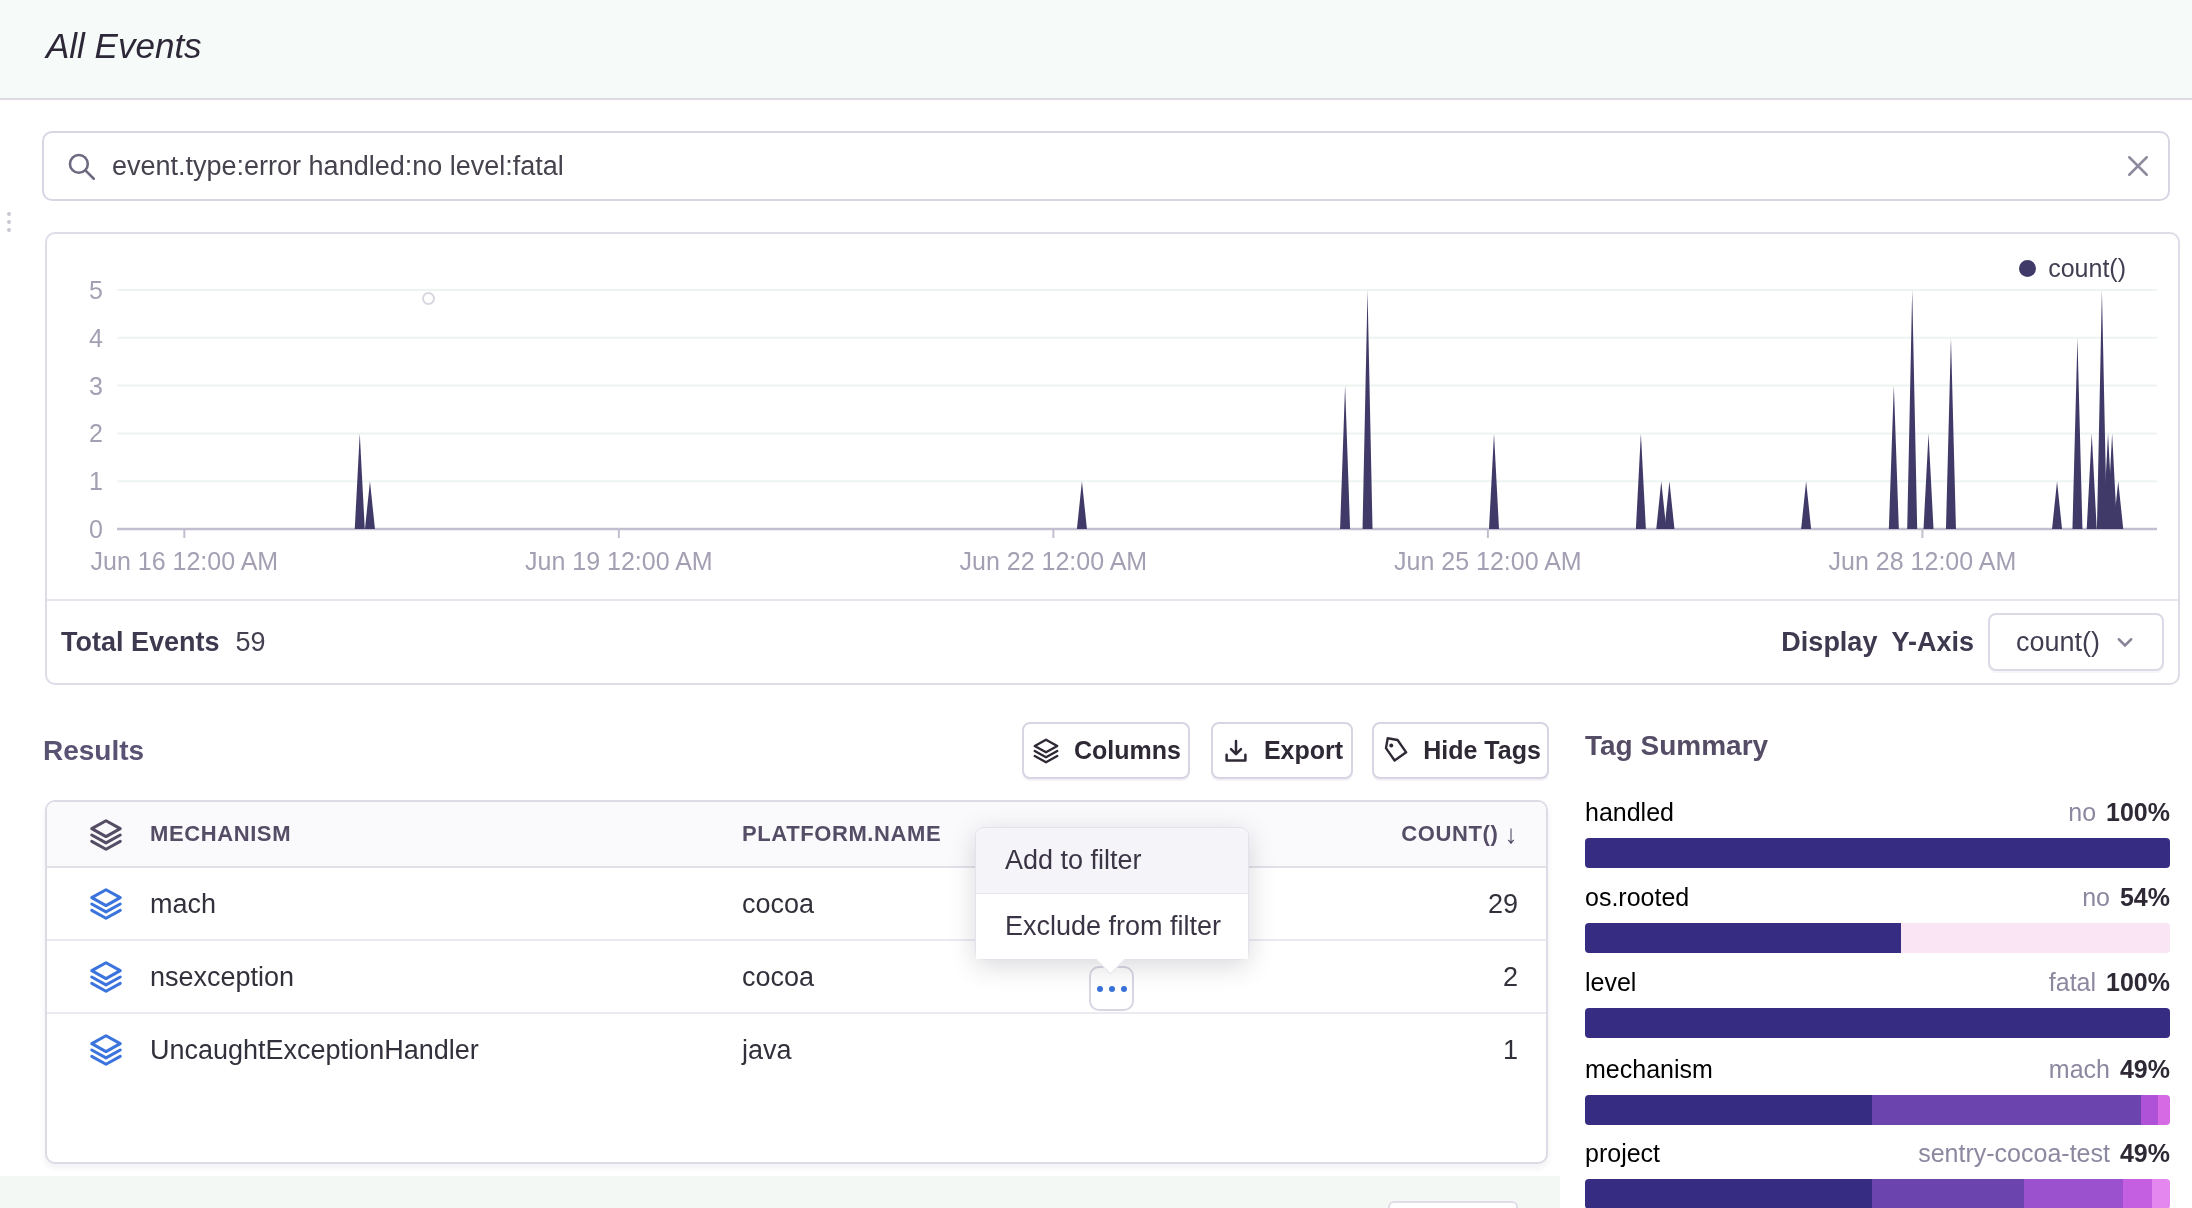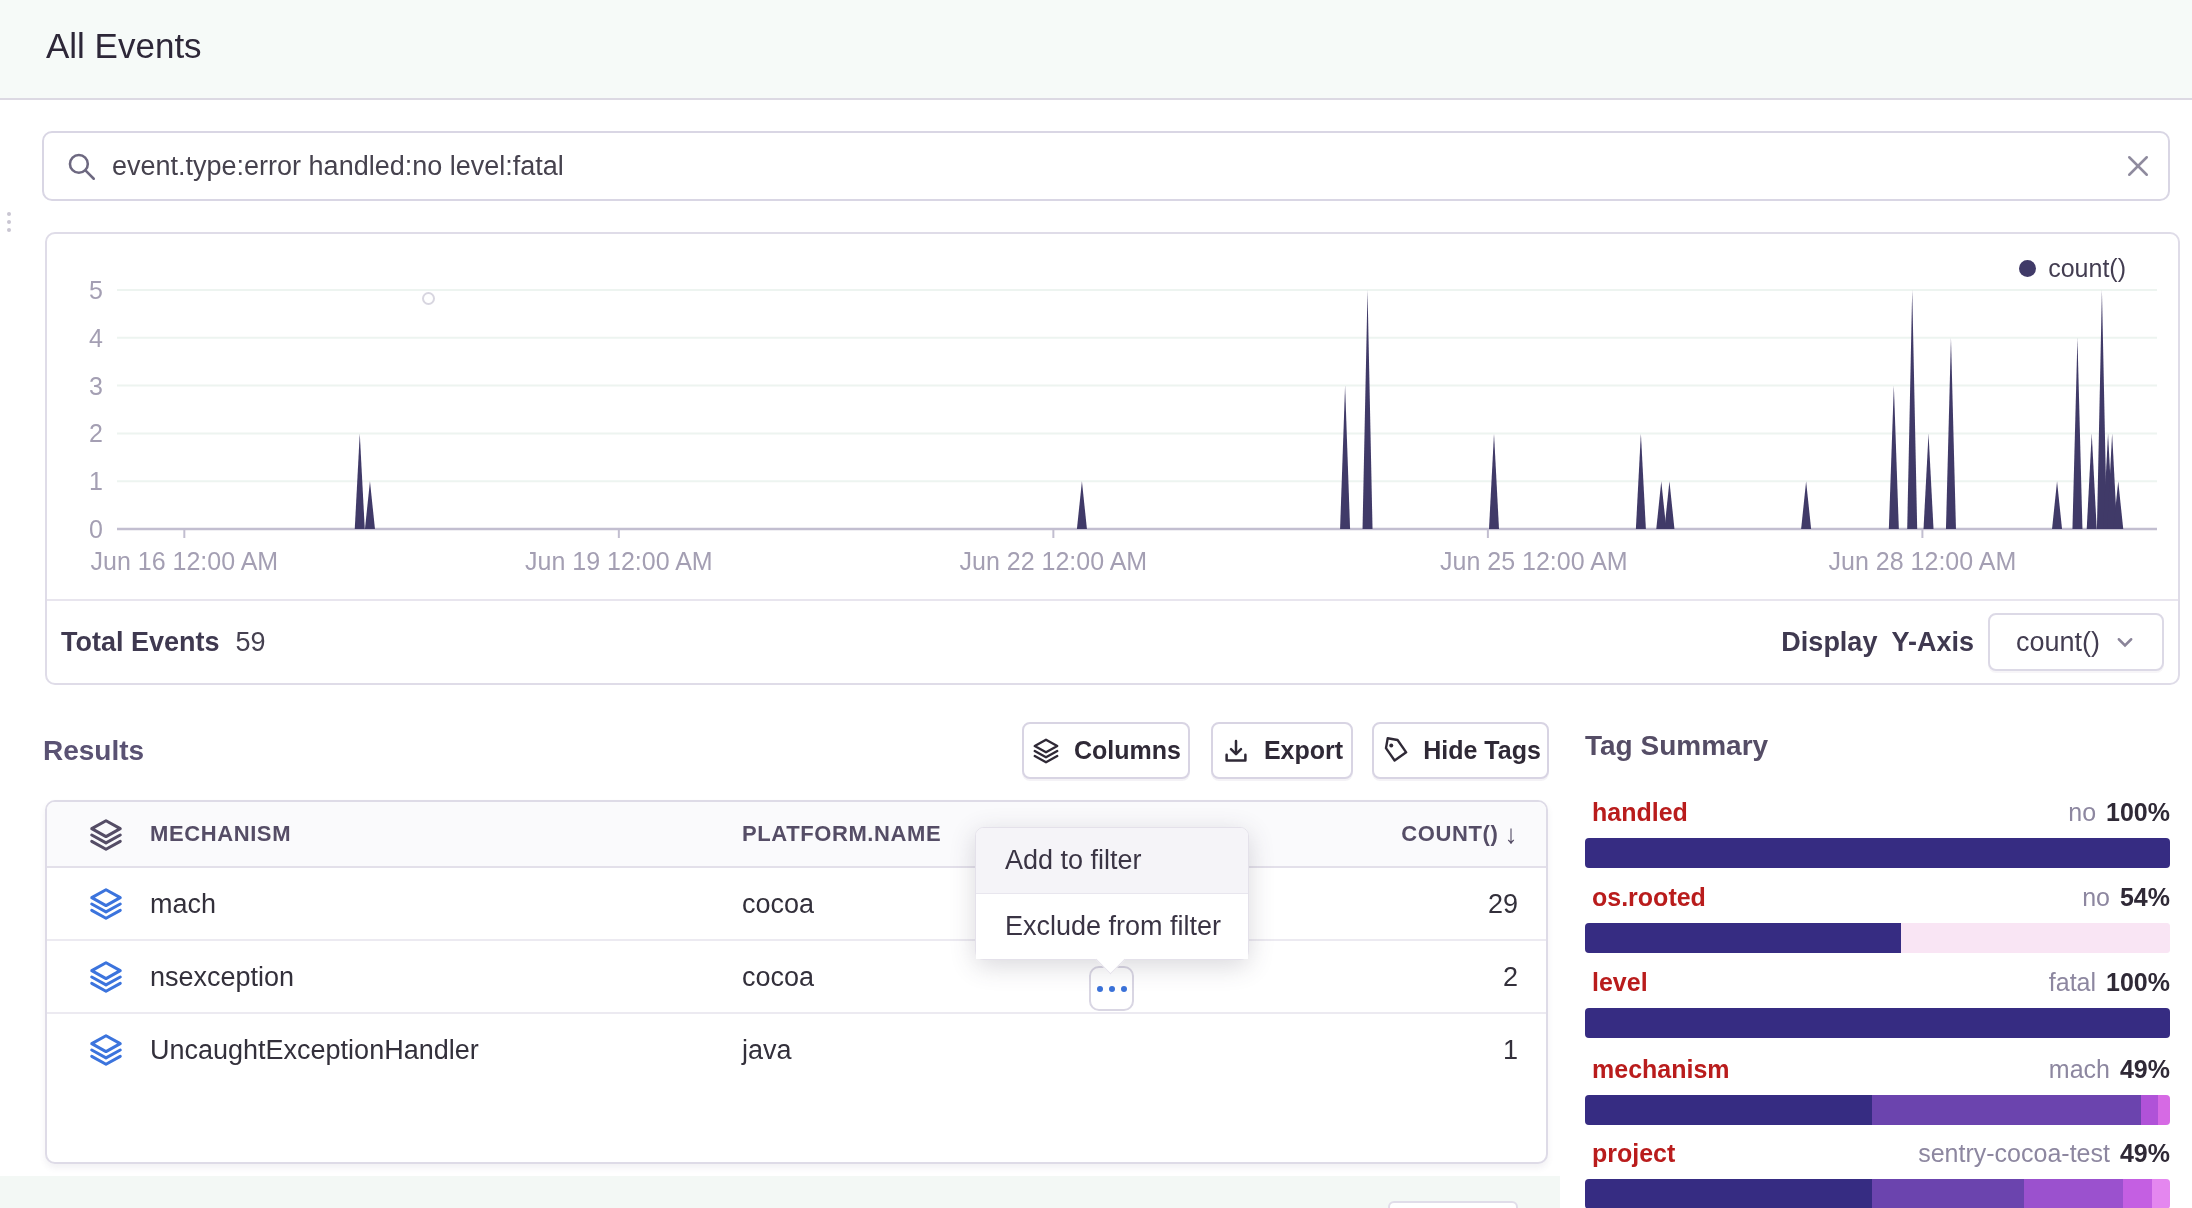--- a/index.html
+++ b/index.html
@@ -4,21 +4,21 @@
 <style>
   * { margin:0; padding:0; box-sizing:border-box; }
   html,body { width:2192px; height:1208px; }
   body {
     position:relative; overflow:hidden; background:#ffffff;
     font-family:"Liberation Sans", sans-serif; color:#2f2936;
   }
   
   .app-header {
     position:absolute; left:0; top:0; width:2192px; height:100px;
-    background:#f6faf8; border-bottom:2px solid #dcd9e3;
+    background:#f6faf8; border-bottom:2px solid #dcd9e3;font-style:italic;
   }
   .page-title {
     position:absolute; left:46px; top:26px; font-size:35px; font-weight:400; color:#2d2738;
   }
   
   .search-bar {
     position:absolute; left:42px; top:131px; width:2128px; height:70px;
     background:#fff; border:2px solid #d9d6e4; border-radius:10px;
     display:flex; align-items:center;
   }
@@ -126,21 +126,21 @@
     position:absolute; left:1089px; top:966px; width:45px; height:45px; z-index:10;
     background:#fff; border:2px solid #d9d6e3; border-radius:10px; cursor:pointer;
     display:flex; align-items:center; justify-content:center; gap:6px;
   }
   .dots-btn i { width:6px; height:6px; border-radius:50%; background:#3b72d9; }
   
   .tag-summary { position:absolute; left:1585px; top:730px; width:585px; }
   .tag-heading { font-size:28px; font-weight:700; color:#554d66; }
   .tag-entry { position:absolute; left:0; width:585px; }
   .tag-head { display:flex; align-items:baseline; font-size:25px; }
-  .tag-name { font-weight:700; color:#b91c1c;margin-left:7px; }
+  .tag-name { font-weight:400; color:#000000; }
   .tag-topvalue { margin-left:auto; color:#8d87a0;margin-top:7px; }
   .tag-percent { font-weight:700; color:#2f2936; margin-left:10px; }
   .tag-bar {
     margin-top:11px; height:30px; border-radius:4px; overflow:hidden;
     display:flex; background:#f9e5f4; cursor:pointer;
   }
   .tag-bar i { height:100%; display:block; }
   
   .bottom-strip { position:absolute; left:0; top:1176px; width:1560px; height:32px; background:#f3f8f5; }
   .pagination-stub {
@@ -219,21 +219,21 @@
       <div class="y-label" style="left: 12px; top: 233.2px;">1</div>
       <div class="y-label" style="left: 12px; top: 185.4px;">2</div>
       <div class="y-label" style="left: 12px; top: 137.6px;">3</div>
       <div class="y-label" style="left: 12px; top: 89.8px;">4</div>
       <div class="y-label" style="left: 12px; top: 42px;">5</div>
     </div>
   <div id="x-labels">
       <div class="x-label" style="left: 137.32px;">Jun 16 12:00 AM</div>
       <div class="x-label" style="left: 571.84px;">Jun 19 12:00 AM</div>
       <div class="x-label" style="left: 1006.36px;">Jun 22 12:00 AM</div>
-      <div class="x-label" style="left: 1440.88px; margin-left: 46px;">Jun 25 12:00 AM</div>
+      <div class="x-label" style="left: 1440.88px;">Jun 25 12:00 AM</div>
       <div class="x-label" style="left: 1875.4px;">Jun 28 12:00 AM</div>
     </div>
   <div class="cursor-dot"></div>
 
   <div class="chart-footer">
     <span class="total-label">Total Events</span>
     <span class="total-value">59</span>
     <div class="footer-right">
       <span class="ctl-label">Display</span>
       <span class="ctl-label">Y-Axis</span>

